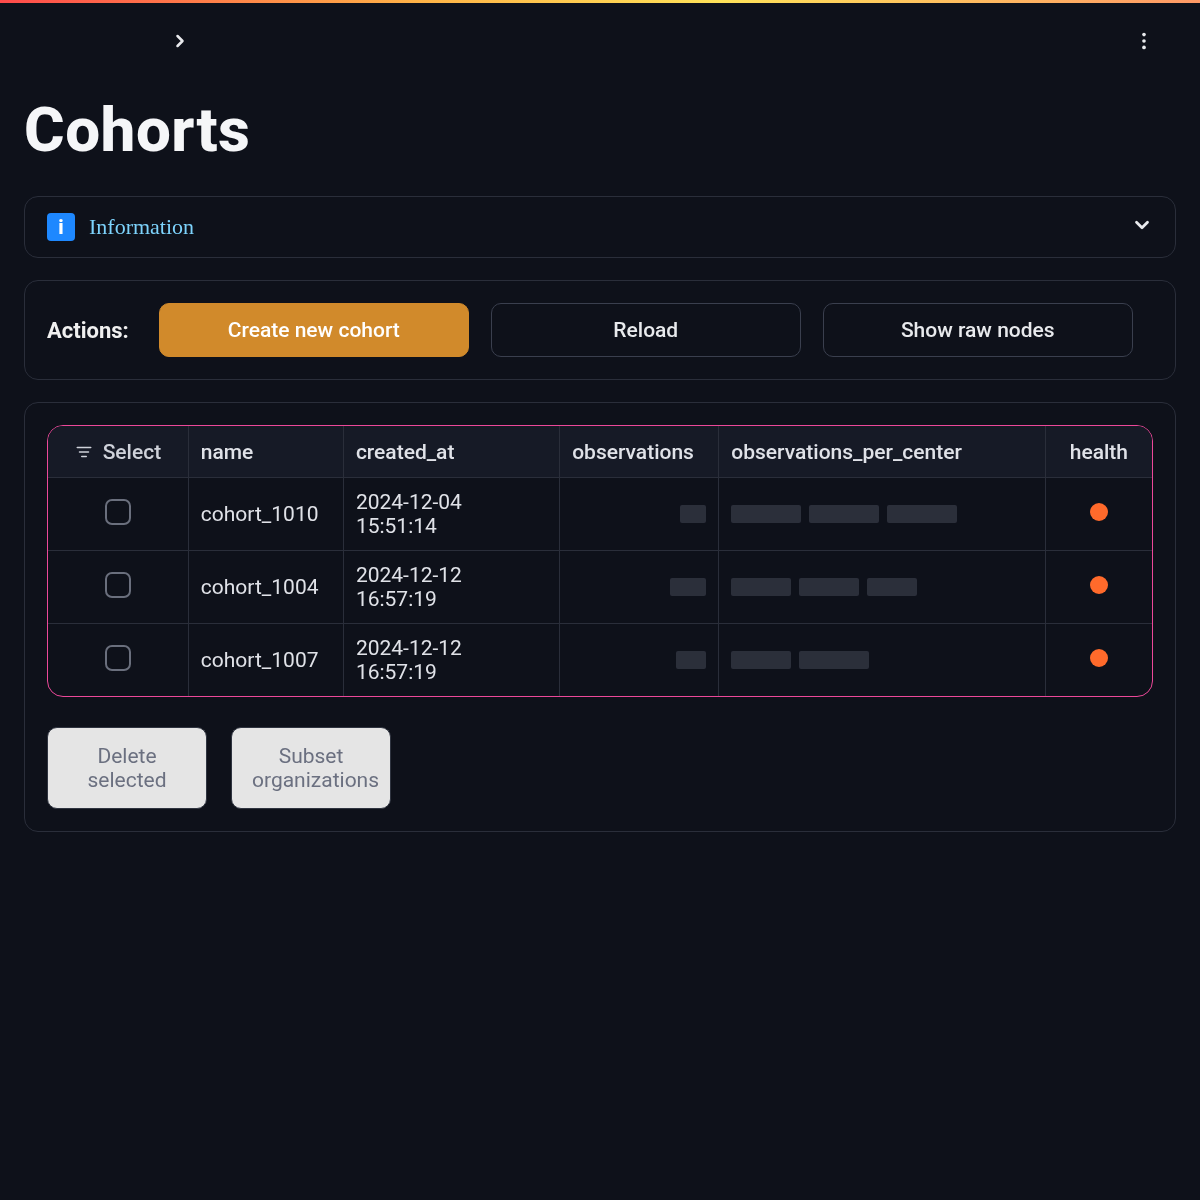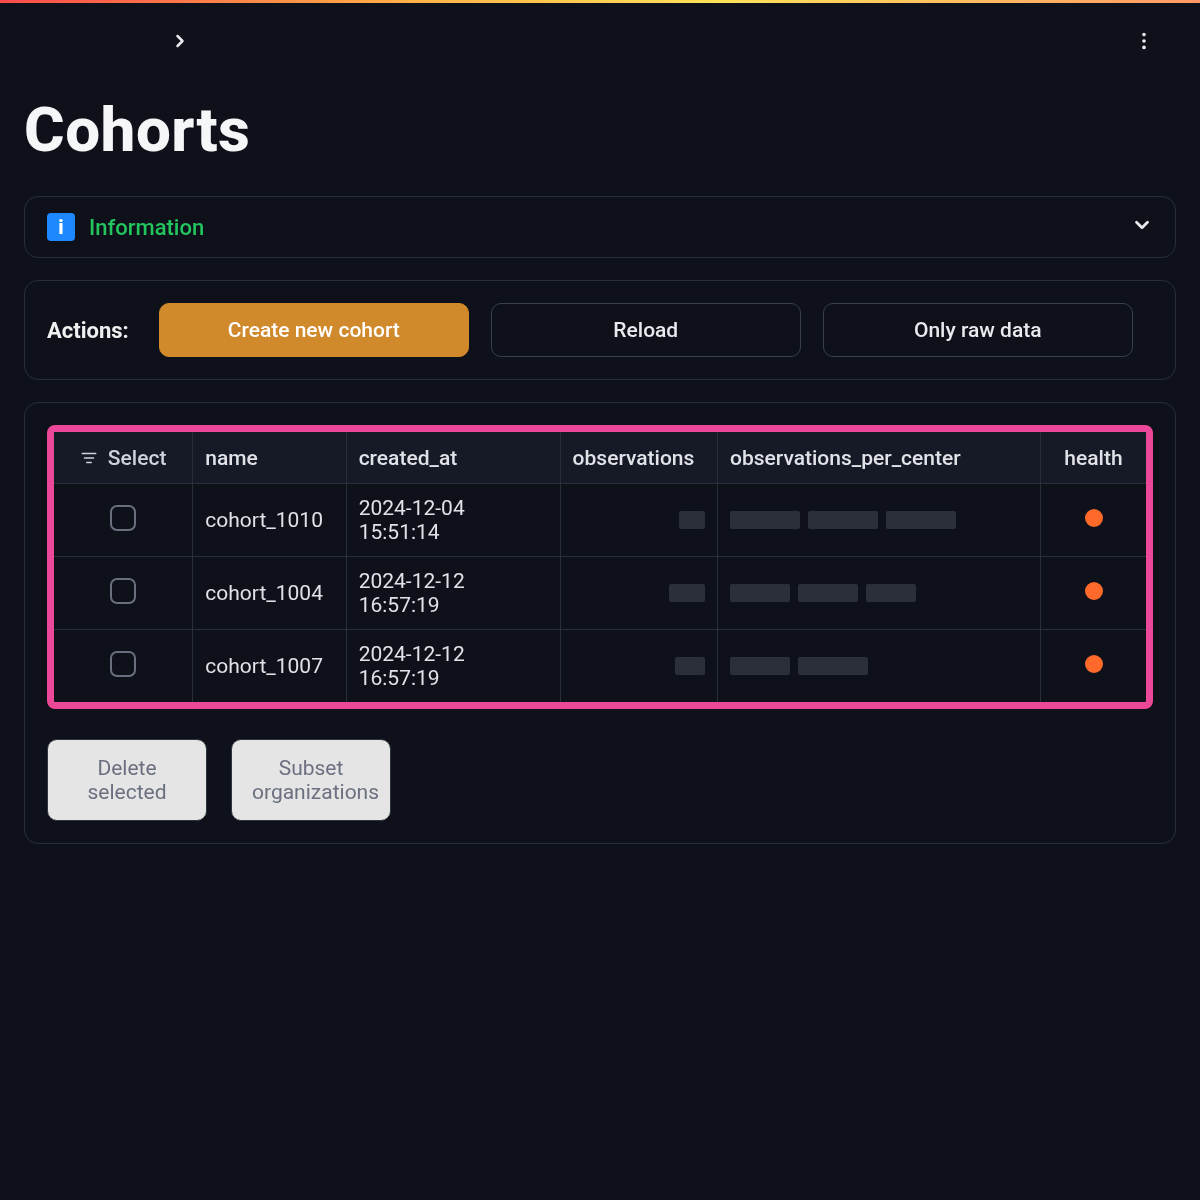--- a/index.html
+++ b/index.html
@@ -71,21 +71,21 @@
   }
   .info-icon {
     width: 28px; height: 28px;
     background: #1e88ff;
     border-radius: 4px;
     color: #fff;
     font-weight: 800;
     font-size: 20px;
     display:flex; align-items:center; justify-content:center;
   }
-  .info-label { font-size: 22px; color: #22c55e; font-weight: 500; }
+  .info-label { font-size: 22px; color: #7dd3fc; font-weight: 500; font-family: Liberation Serif, serif; }
   .info-spacer { flex:1; }
   .chevron-down { color:#e8eaed; }
 
   .actions-row {
     display:flex;
     align-items:center;
     gap: 22px;
     padding: 22px 22px;
   }
   .actions-label { font-size: 22px; font-weight: 700; color:#f0f0f0; margin-right: 8px; }
@@ -122,22 +122,22 @@
     line-height: 1.55;
     padding: 20px 22px;
     border-radius: 10px;
     margin-bottom: 28px;
   }
 
   table.data {
     width: 100%;
     border-collapse: separate;
     border-spacing: 0;
-    border: 7px solid #ec4899;
-    border-radius: 8px;
+    border: 1px solid #ec4899;
+    border-radius: 16px;
     overflow: hidden;
   }
   table.data th, table.data td {
     border-right: 1px solid #2a2e3a;
     border-bottom: 1px solid #2a2e3a;
     padding: 12px 12px;
     font-size: 21px;
     color: #e0e2e8;
     vertical-align: middle;
   }
@@ -247,21 +247,21 @@
         </svg>
     </span>
   </div>
 </div>
 
 <div class="panel">
   <div class="actions-row">
     <span class="actions-label">Actions:</span>
     <div class="btn btn-primary">Create new cohort</div>
     <div class="btn btn-reload">Reload</div>
-    <div class="btn btn-raw">Only raw data</div>
+    <div class="btn btn-raw">Show raw nodes</div>
   </div>
 </div>
 
 <div class="table-panel">
 
   <table class="data">
     <thead>
       <tr>
         <th class="col-select">
           <div class="select-header">

